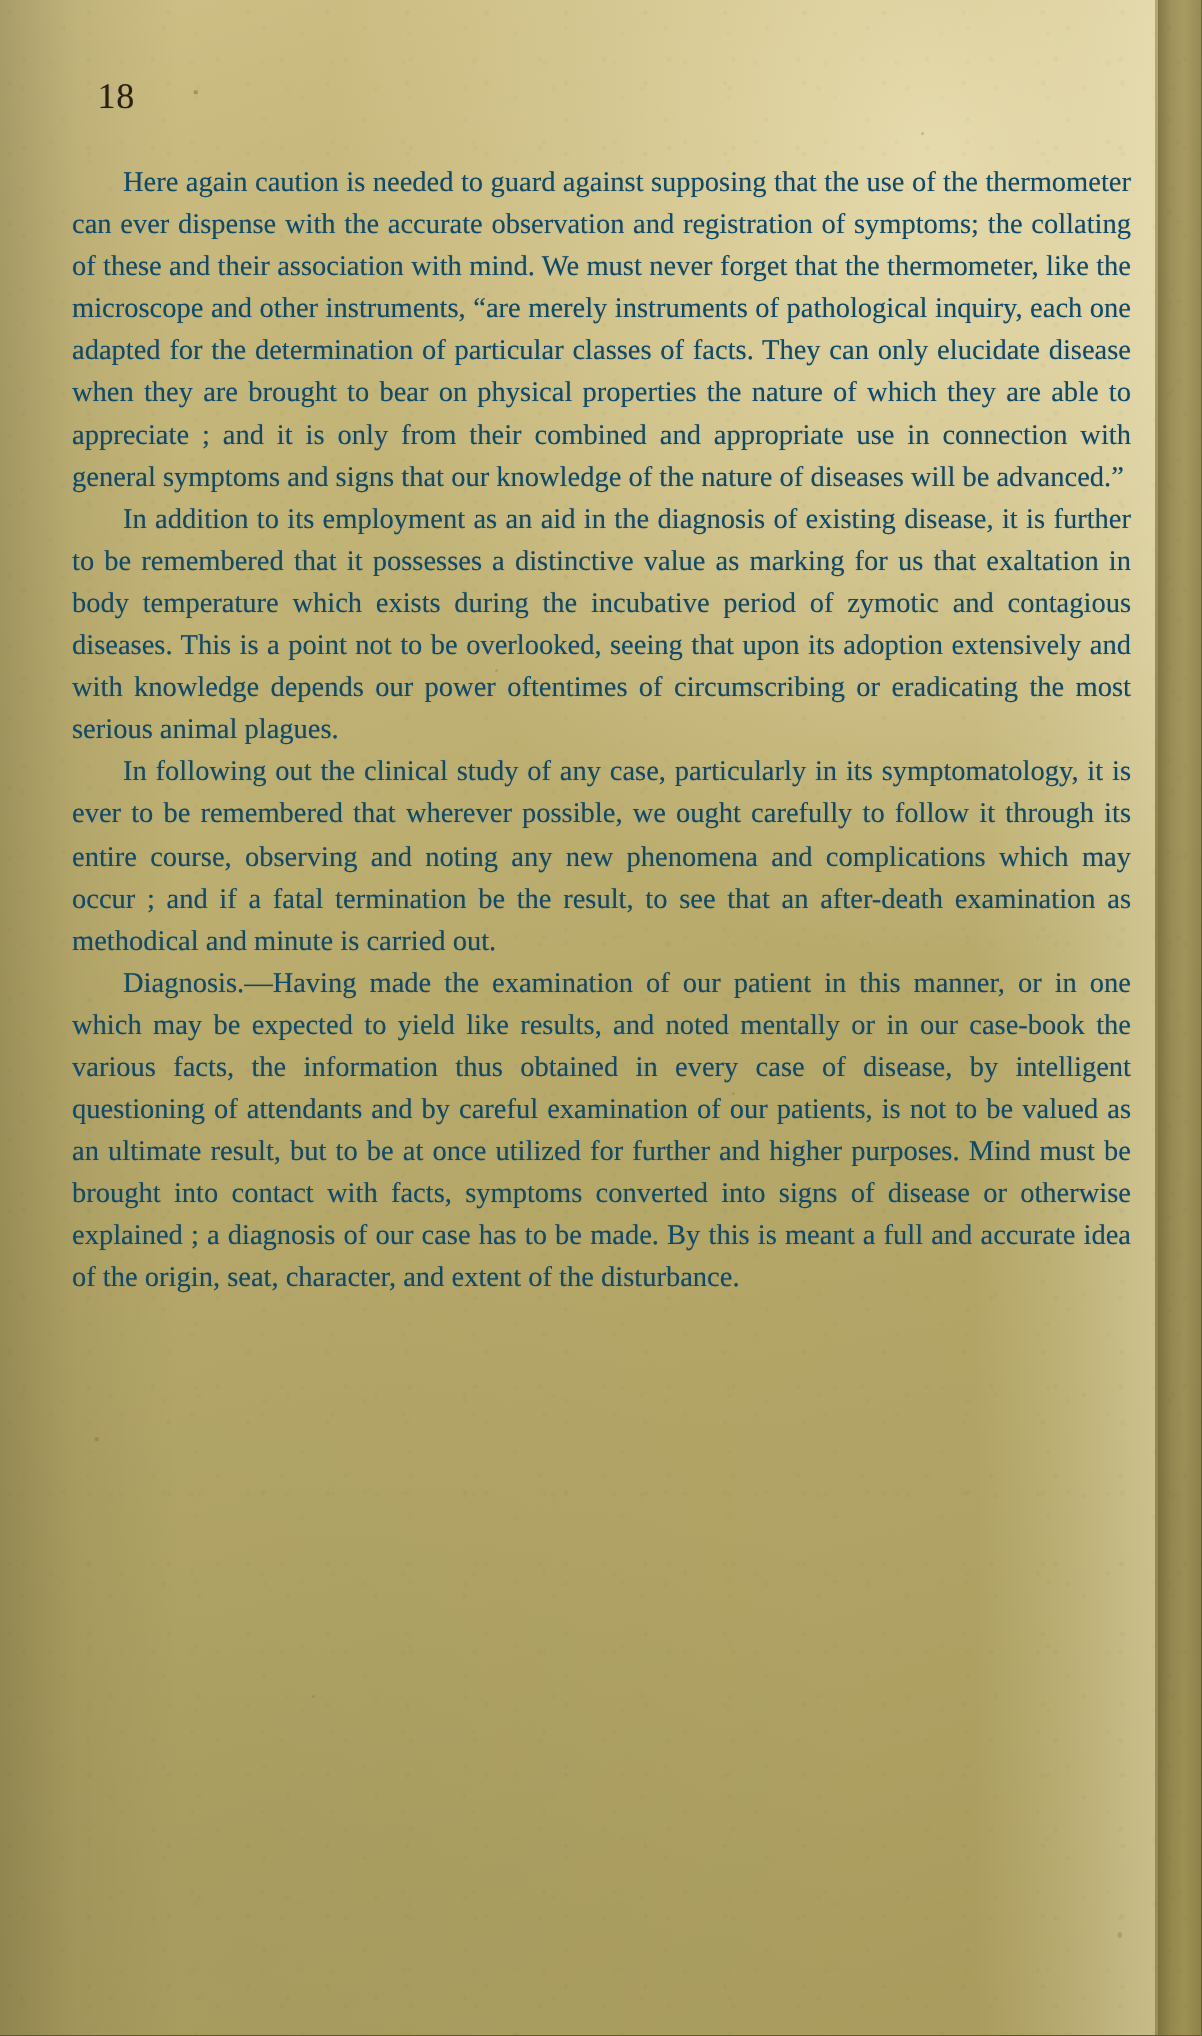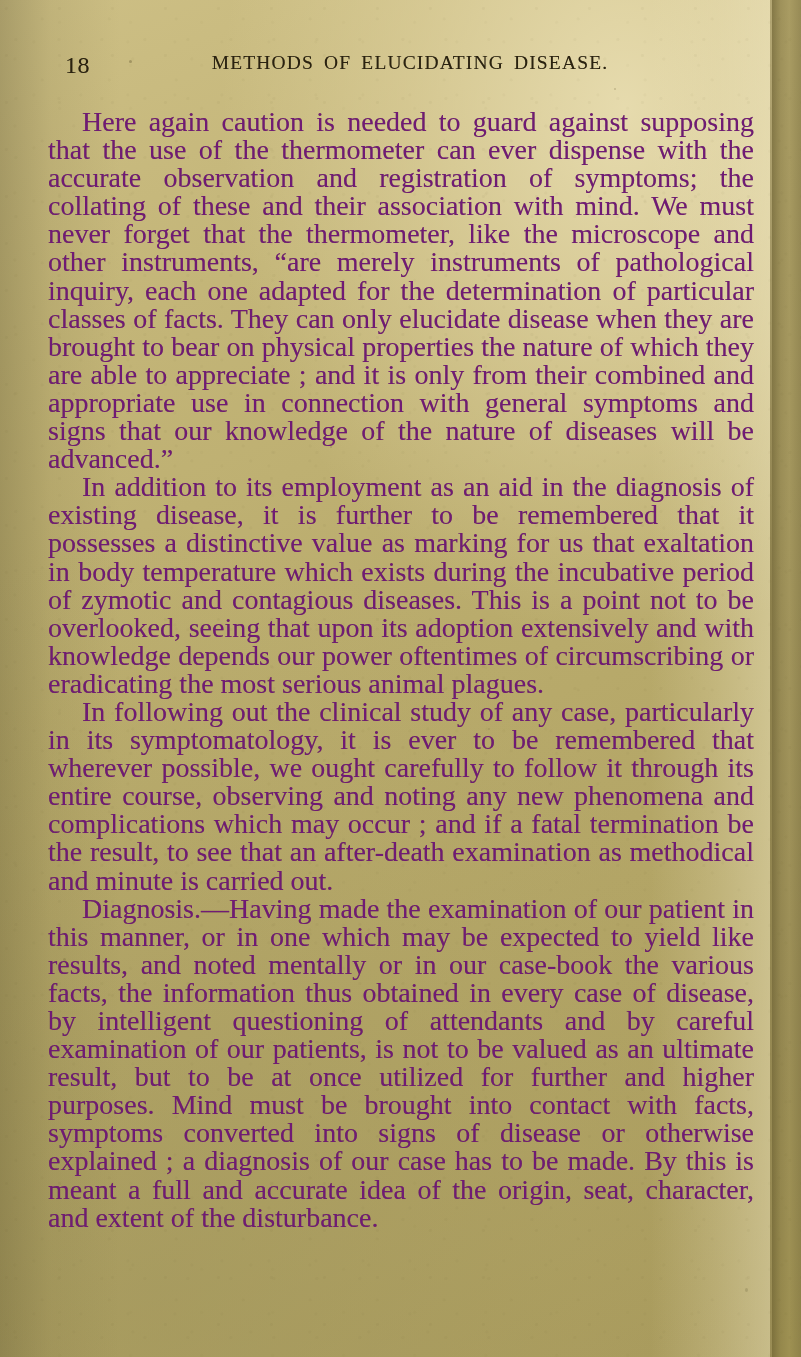--- a/index.html
+++ b/index.html
@@ -106,25 +106,25 @@
     font-size: 19.5px;
     letter-spacing: 1.15px;
     word-spacing: 4px;
     color: #2a2210;
     font-variant: small-caps;
     text-transform: uppercase;
     padding-left: 18px;
   }
   .body-text {
     margin-top: 22px;
-    font-size: 28px;
+    font-size: 19px;
     line-height: 28.1px;
     text-align: justify;
     text-justify: inter-word;
-    color: #701a75;
+    color: #0c4a6e;
     hyphens: none;
   }
   .body-text p {
     margin: 0;
     text-indent: 34px;
   }
   .body-text p.run-on {
     text-indent: 34px;
   }
   .kw {
@@ -151,21 +151,20 @@
   <div class="speck" style="left:330px;top:446px;width:2px;height:2px;opacity:.6;"></div>
   <div class="speck" style="left:63px;top:958px;width:3px;height:3px;opacity:.65;"></div>
   <div class="speck" style="left:745px;top:1288px;width:3px;height:4px;opacity:.6;"></div>
   <div class="speck" style="left:208px;top:1130px;width:2px;height:2px;opacity:.5;"></div>
   <div class="speck" style="left:488px;top:728px;width:2px;height:2px;opacity:.5;"></div>
 
   <div class="content">
 
     <div class="running-head">
       <div class="folio">18</div>
-      <div class="head-title">METHODS OF ELUCIDATING DISEASE.</div>
     </div>
 
     <div class="body-text">
       <p>Here again caution is needed to guard against supposing that the use of the thermometer can ever dispense with the accurate observation and registration of symptoms; the collating of these and their association with mind. We must never forget that the thermometer, like the microscope and other instruments, “are merely instruments of pathological inquiry, each one adapted for the determination of particular classes of facts. They can only elucidate disease when they are brought to bear on physical properties the nature of which they are able to appreciate ; and it is only from their combined and appropriate use in connection with general symptoms and signs that our knowledge of the nature of diseases will be advanced.”</p>
       <p>In addition to its employment as an aid in the diagnosis of existing disease, it is further to be remembered that it possesses a distinctive value as marking for us that exaltation in body temperature which exists during the incubative period of zymotic and contagious diseases. This is a point not to be overlooked, seeing that upon its adoption extensively and with knowledge depends our power oftentimes of circumscribing or eradicating the most serious animal plagues.</p>
       <p>In following out the clinical study of any case, particularly in its symptomatology, it is ever to be remembered that wherever possible, we ought carefully to follow it through its entire course, observing and noting any new phenomena and complications which may occur ; and if a fatal termination be the result, to see that an after-death examination as methodical and minute is carried out.</p>
       <p class="run-on"><span class="kw">Diagnosis.</span><span>—</span><span>Having made the examination of our patient in this manner, or in one which may be expected to yield like results, and noted mentally or in our case-book the various facts, the information thus obtained in every case of disease, by intelligent questioning of attendants and by careful examination of our patients, is not to be valued as an ultimate result, but to be at once utilized for further and higher purposes. Mind must be brought into contact with facts, symptoms converted into signs of disease or otherwise explained ; a diagnosis of our case has to be made. By this is meant a full and accurate idea of the origin, seat, character, and extent of the disturbance.</span></p>
     </div>
 
   </div>

